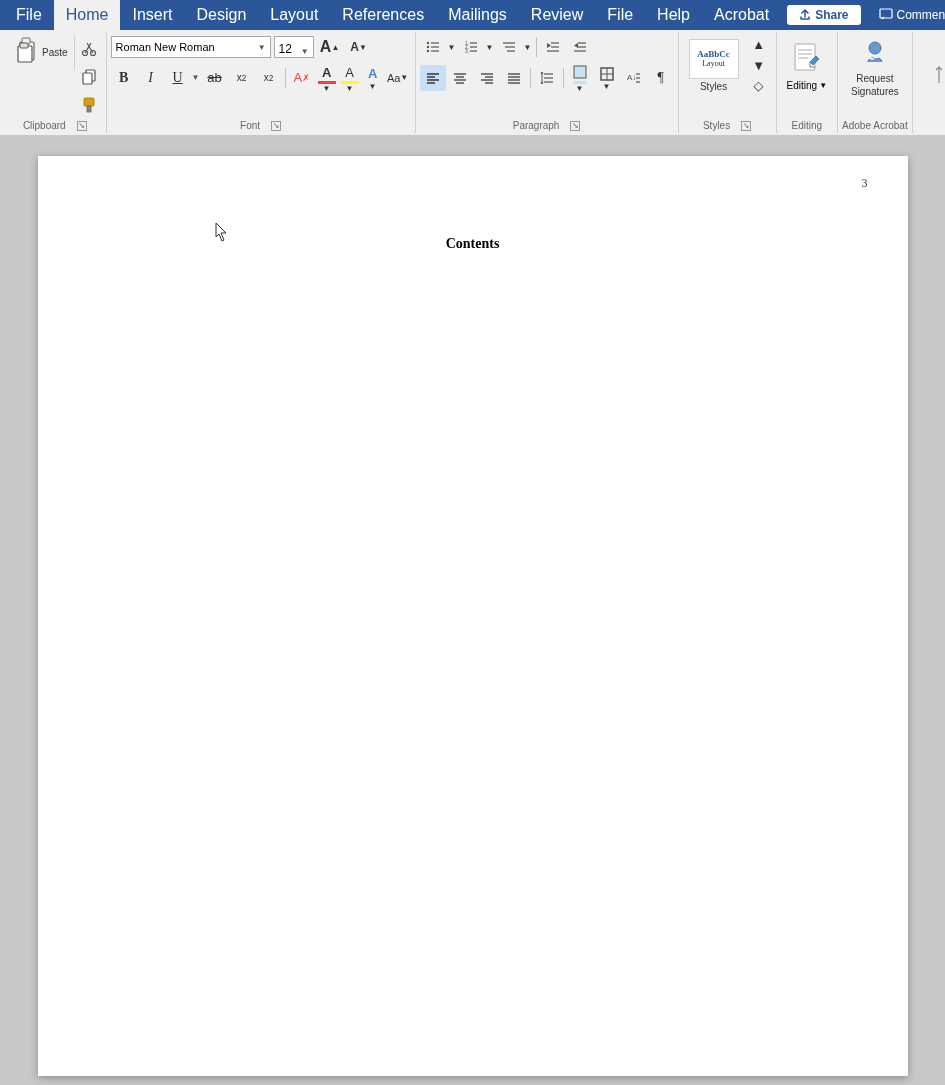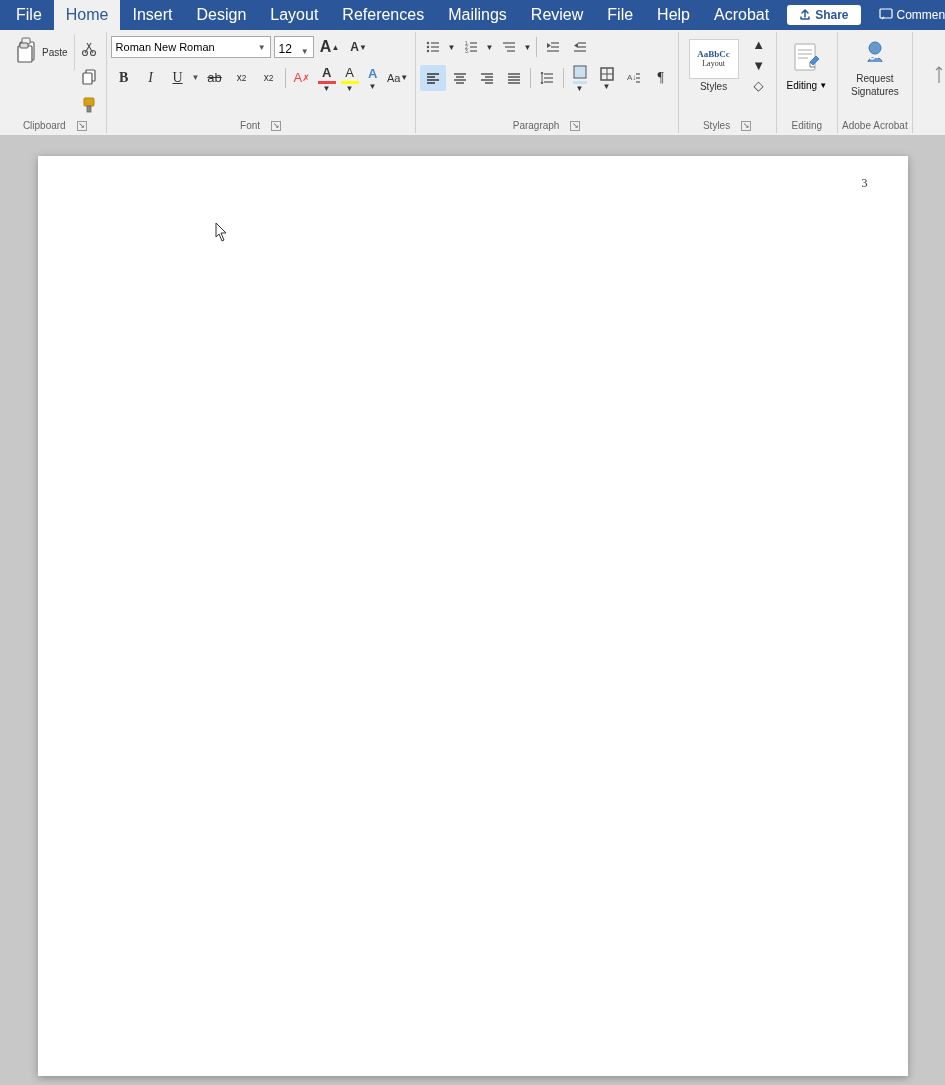--- a/index.html
+++ b/index.html
@@ -632,20 +632,23 @@
   <div style="position:absolute;right:0;top:0;bottom:16px;width:12px;display:flex;align-items:center;justify-content:center;">
     <svg width="10" height="20" viewBox="0 0 10 20">
       <path d="M5 2 L5 18 M2 5 L5 2 L8 5" stroke="#888" stroke-width="1.2" fill="none"></path>
     </svg>
   </div>
 </div>
 
 <div class="doc-area">
   <div class="page">
     <div class="page-number">3</div>
+    <div class="page-content">
+      <div class="page-title">Contents</div>
+    </div>
 
     <div style="position:absolute;left:175px;top:65px;pointer-events:none;">
       <svg width="16" height="22" viewBox="0 0 16 22">
         <path d="M3 2 L3 16 L6 13 L9 20 L11 19 L8 12 L13 12 Z" fill="white" stroke="#333" stroke-width="1"></path>
       </svg>
     </div>
   </div>
 </div>
 
 </body></html>

